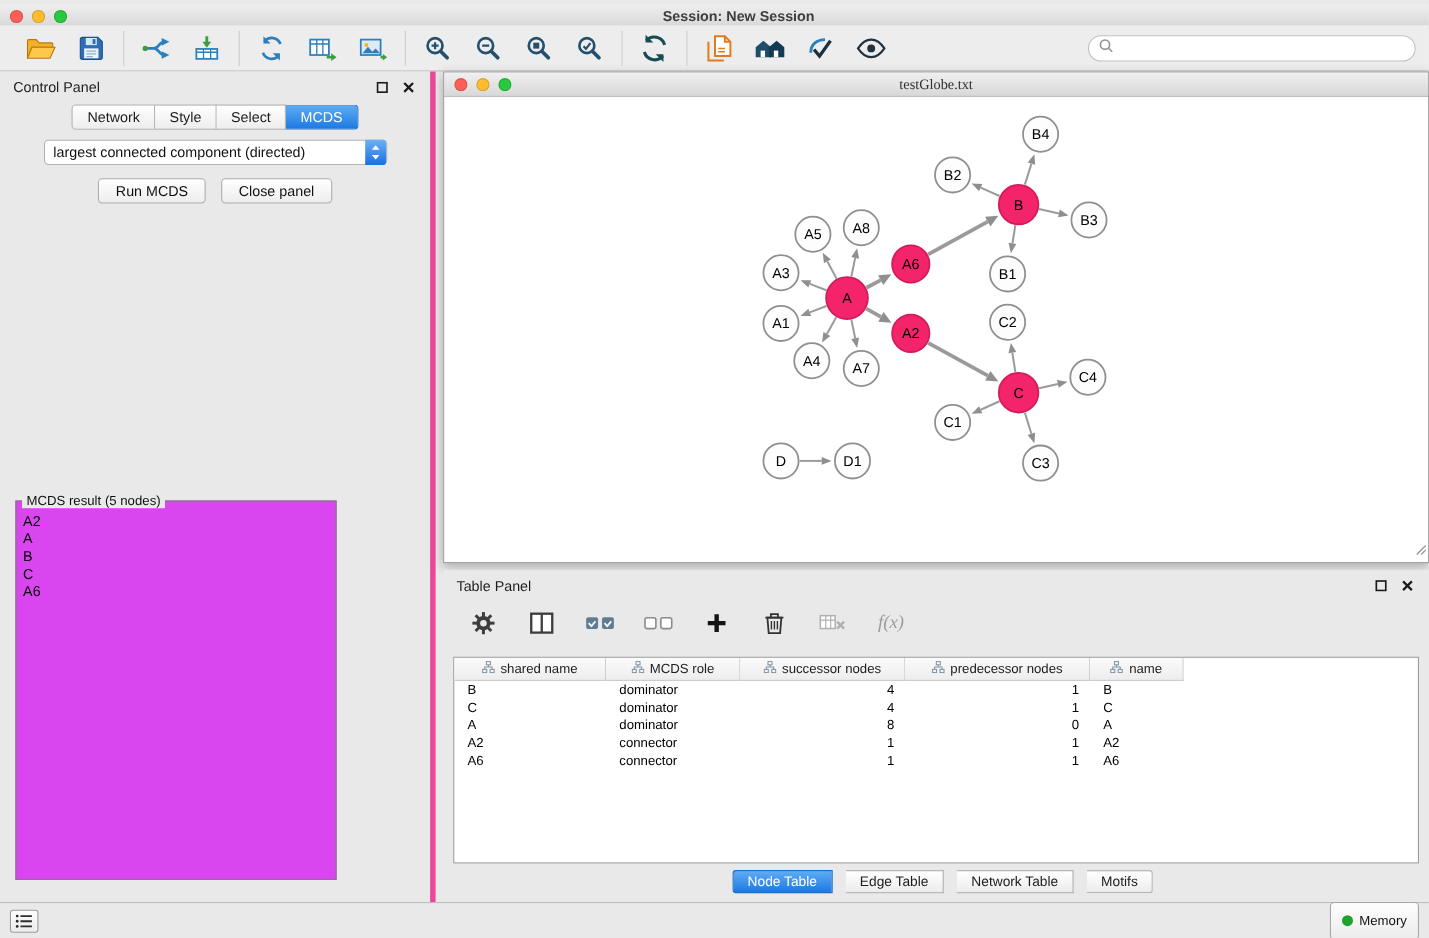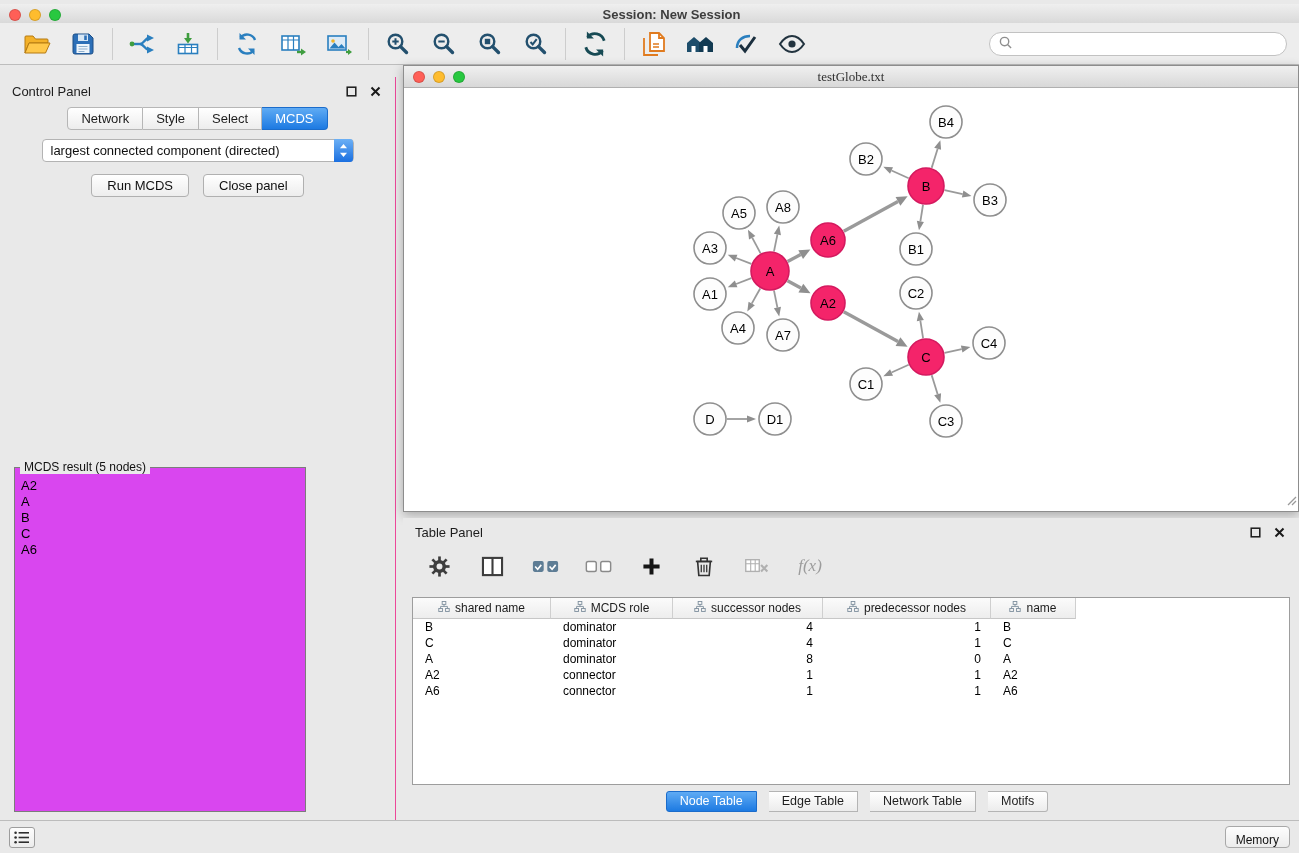--- a/index.html
+++ b/index.html
@@ -21,21 +21,21 @@
   .tgroup { display:flex; align-items:center; gap:16px; padding:0 14px; height:32px; }
   .tgroup + .tgroup { border-left:1px solid #cdcdcd; }
   .tbtn { width:30px; height:30px; display:flex; align-items:center; justify-content:center; cursor:pointer; }
   .tbtn svg { display:block; }
   .searchbox { margin-left:auto; margin-right:4px; width:298px; height:24px; background:#fff;
     border:1px solid #c2c2c2; border-radius:13px; display:flex; align-items:center; padding:0 9px; gap:5px; }
   .searchbox input { border:none; outline:none; flex:1; font-size:13px; background:transparent; font-family:inherit; }
 
   
   .control-panel { position:absolute; left:0; top:65px; width:396px; height:756px;
-    background:#e9e9e9; border-right:1px solid #ec4899;margin-top:12px; }
+    background:#e9e9e9; border-right:5px solid #ec4899; }
   .panel-head { height:28px; display:flex; align-items:center; padding:0 12px; font-size:13px; color:#1d1d1d; }
   .panel-head .spacer { flex:1; }
   .win-icon { width:16px; height:16px; display:flex; align-items:center; justify-content:center; cursor:pointer; margin-left:8px; }
   .cp-tabs { display:flex; justify-content:center; margin-top:2px; }
   .cp-tab { font-size:13px; padding:3px 13px; background:linear-gradient(#ffffff,#ededed);
     border:1px solid #b6b6b6; border-left:none; color:#1d1d1d; cursor:pointer; line-height:15px; }
   .cp-tab:first-child { border-left:1px solid #b6b6b6; border-radius:4px 0 0 4px; }
   .cp-tab:last-child { border-radius:0 4px 4px 0; }
   .cp-tab.active { background:linear-gradient(#5fabf4,#1d7ae2); color:#fff; border-color:#1b6ccb; }
   .opt-label { text-align:center; font-size:13px; margin-top:24px; color:#101010; }
@@ -79,23 +79,23 @@
     border:1px solid #b4b4b4; border-left:none; color:#1d1d1d; cursor:pointer; line-height:15px;margin-left:12px; }
   .tp-tab:first-child { border-left:1px solid #b4b4b4; border-radius:3px 0 0 3px; }
   .tp-tab:last-child { border-radius:0 3px 3px 0; }
   .tp-tab.active { background:linear-gradient(#5fabf4,#1d7ae2); color:#fff; border-color:#1b6ccb; }
 
   
   .statusbar { position:absolute; left:0; bottom:0; width:100%; height:33px; background:#e9e9e9;
     border-top:1px solid #bcbcbc; display:flex; align-items:center; padding:0 9px; }
   .list-btn { width:26px; height:21px; border:1px solid #9d9d9d; border-radius:3px;
     background:linear-gradient(#fdfdfd,#ececec); display:flex; align-items:center; justify-content:center; cursor:pointer; }
-  .memory-btn { margin-left:auto; height:22px; border:1px solid #a8a8a8; border-radius:4px;
+  .memory-btn { margin-left:auto; height:35px; border:1px solid #a8a8a8; border-radius:4px;
     background:linear-gradient(#fdfdfd,#ececec); display:flex; align-items:center; gap:6px; padding:0 10px;
-    font-size:12px; color:#111; cursor:pointer;flex-direction:column; }
+    font-size:12px; color:#111; cursor:pointer; }
   .memory-dot { width:10px; height:10px; border-radius:50%; }
 </style>
 </head>
 <body>
 
 <div class="app">
 
   <div class="titlebar">
     <div class="lights">
       <span class="light" id="tl-red" style="background: rgb(255, 95, 87);"></span>

